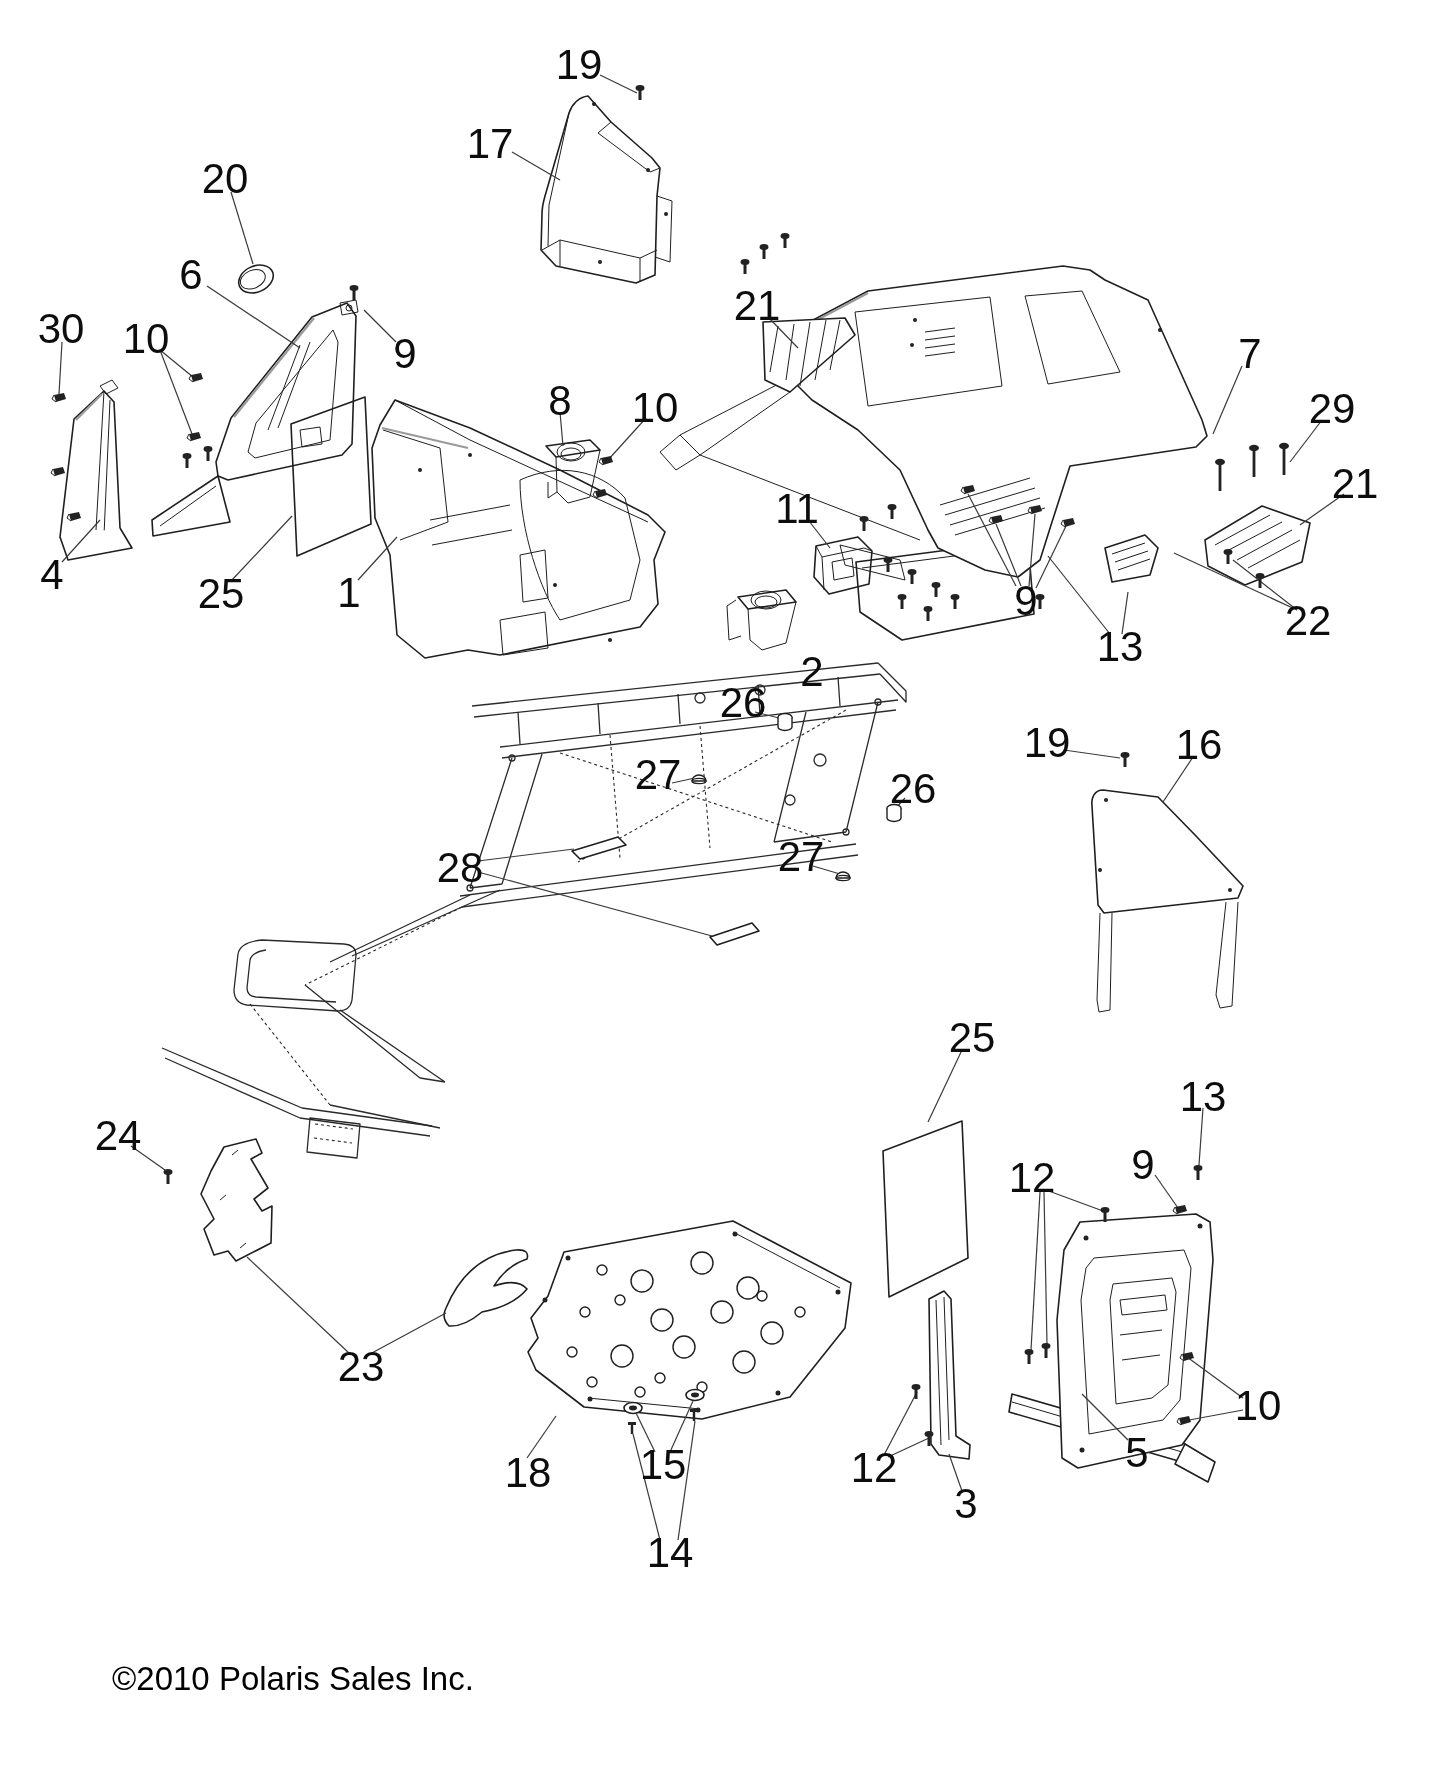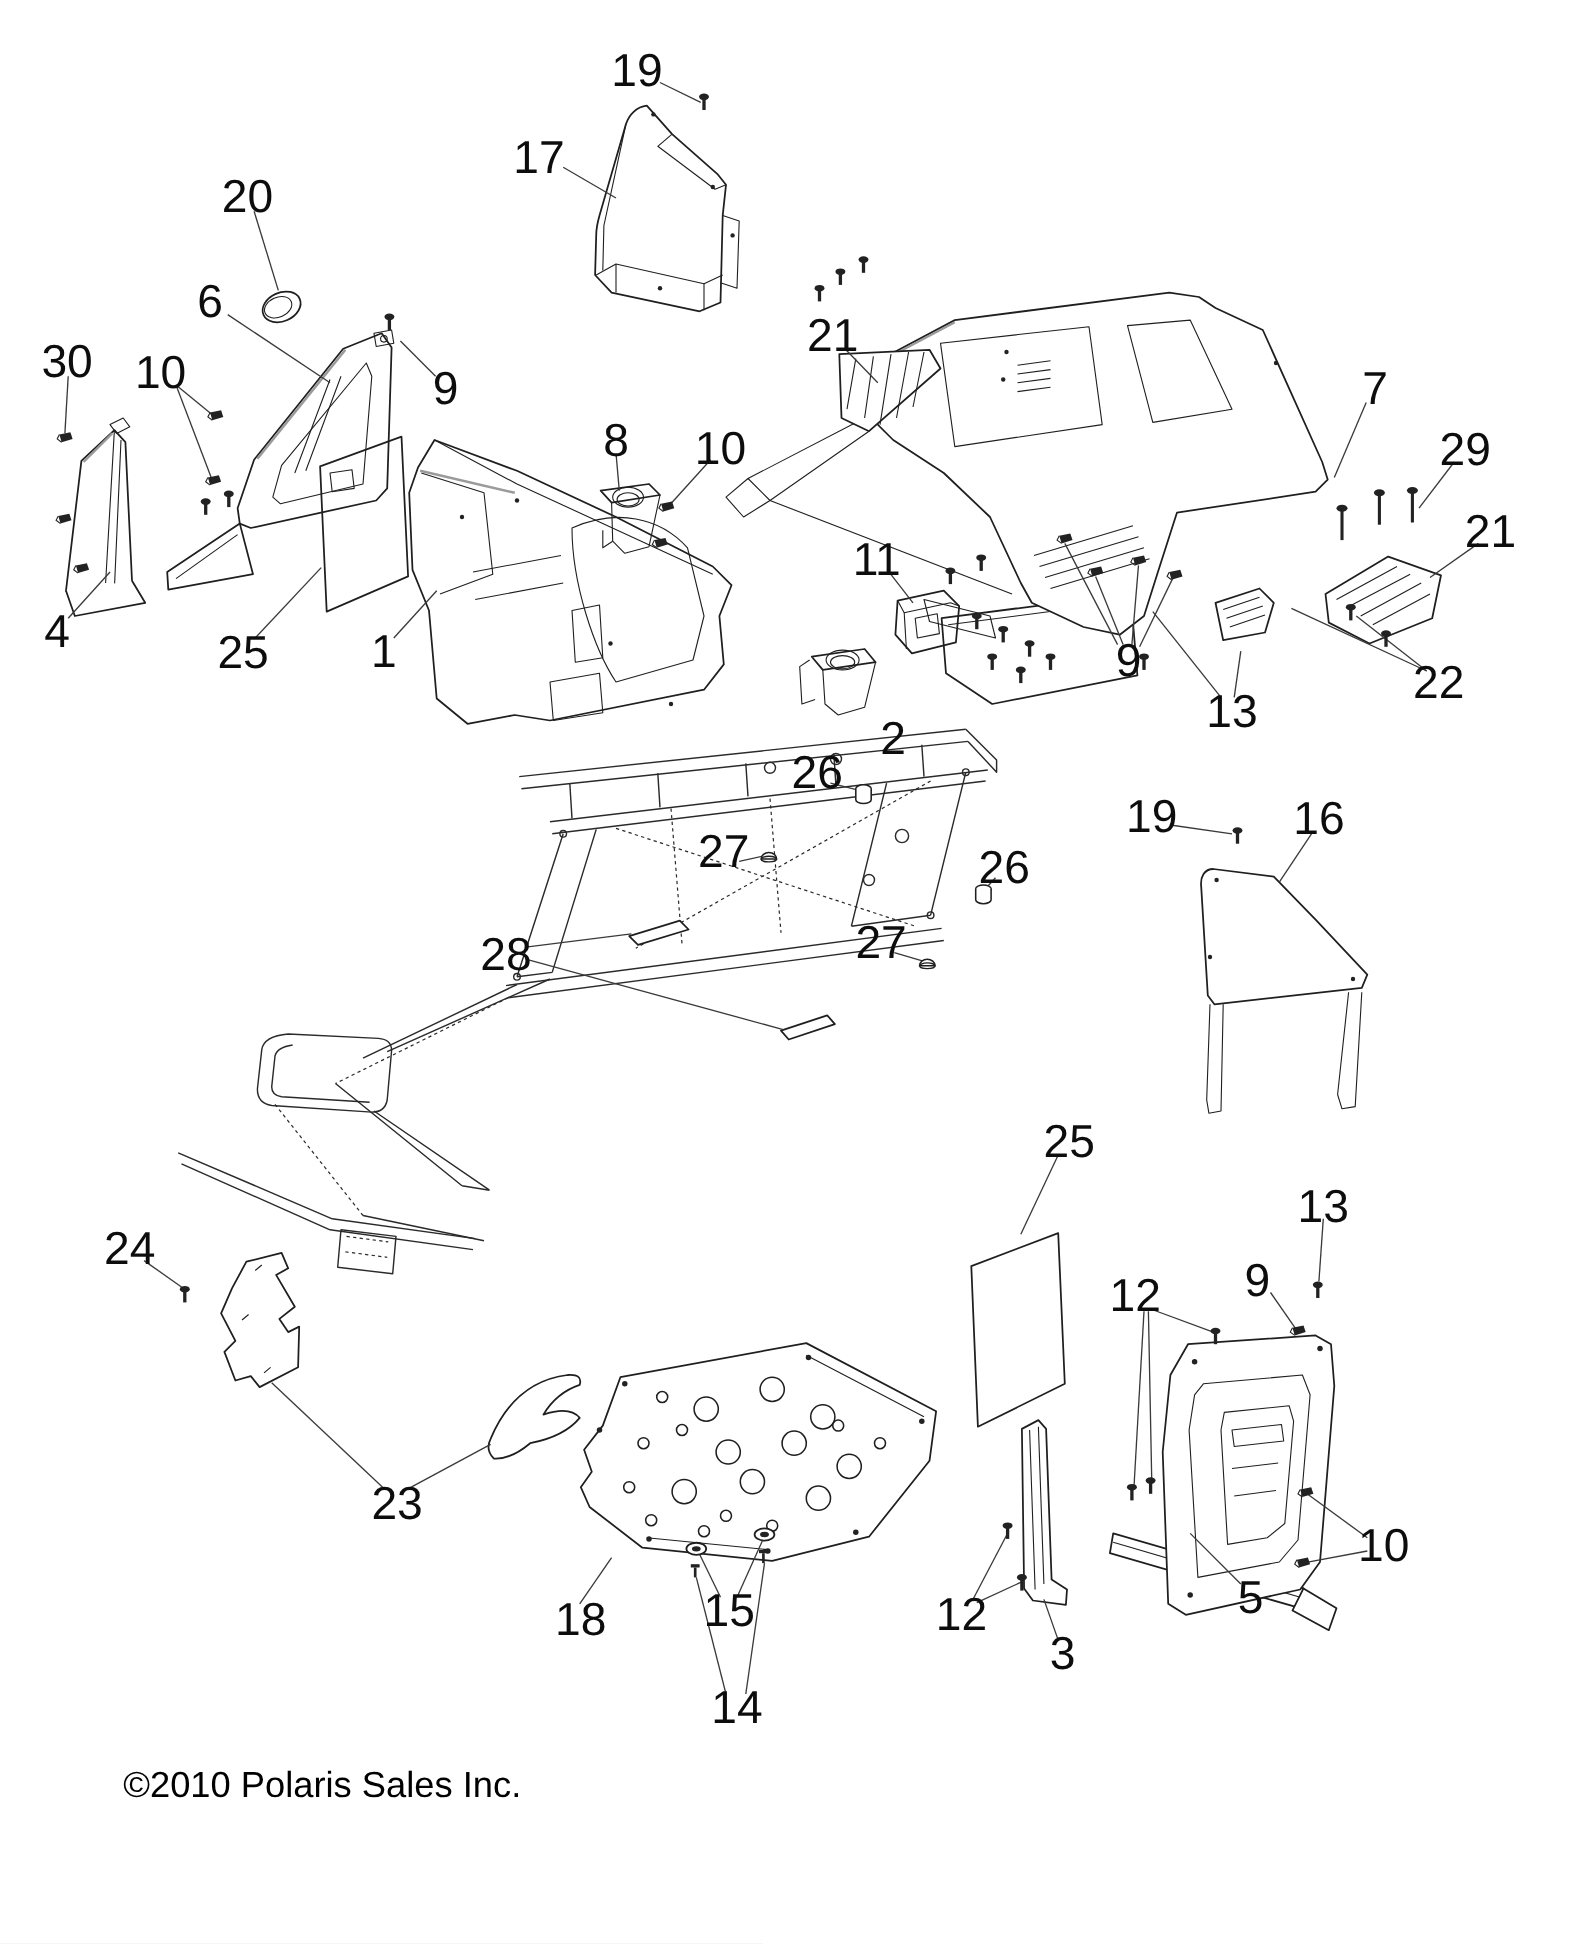--- a/index.html
+++ b/index.html
@@ -9,21 +9,21 @@
   .part{fill:#ffffff;stroke:#1f1f1f;stroke-width:1.6;stroke-linejoin:round;}
   .part-open{fill:none;stroke:#1f1f1f;stroke-width:1.6;stroke-linejoin:round;}
   .detail{fill:none;stroke:#1f1f1f;stroke-width:1;stroke-linejoin:round;}
   .shade{fill:none;stroke:#9a9a9a;stroke-width:2.2;}
   .frame{fill:none;stroke:#2a2a2a;stroke-width:1.3;stroke-linejoin:round;}
   .frame-dash{fill:none;stroke:#2a2a2a;stroke-width:1.1;stroke-dasharray:3,3;}
   .hole{fill:none;stroke:#1f1f1f;stroke-width:1.4;}
   .leader{stroke:#3a3a3a;stroke-width:1.2;fill:none;}
   .callout{font-family:"Liberation Sans",sans-serif;font-size:42px;fill:#0d0d0d;
            text-anchor:middle;}
-  .copyright{position:absolute;left:112px;top:1604px;font-size:33px;color:#000;}
+  .copyright{position:absolute;left:112px;top:1660px;font-size:33px;color:#000;}
 </style>
 </head>
 <body>
 
 <div class="stage">
 
 <svg id="diagram" class="diagram" viewBox="0 0 1447 1767">
   <defs>
     <g id="sym-screw">
       <ellipse cx="0" cy="0" rx="4.5" ry="3" fill="#222"></ellipse>

